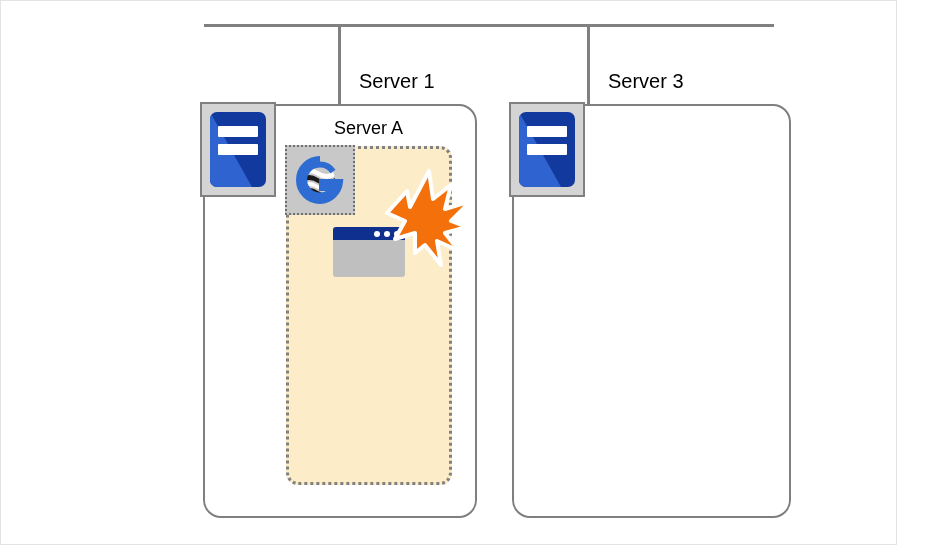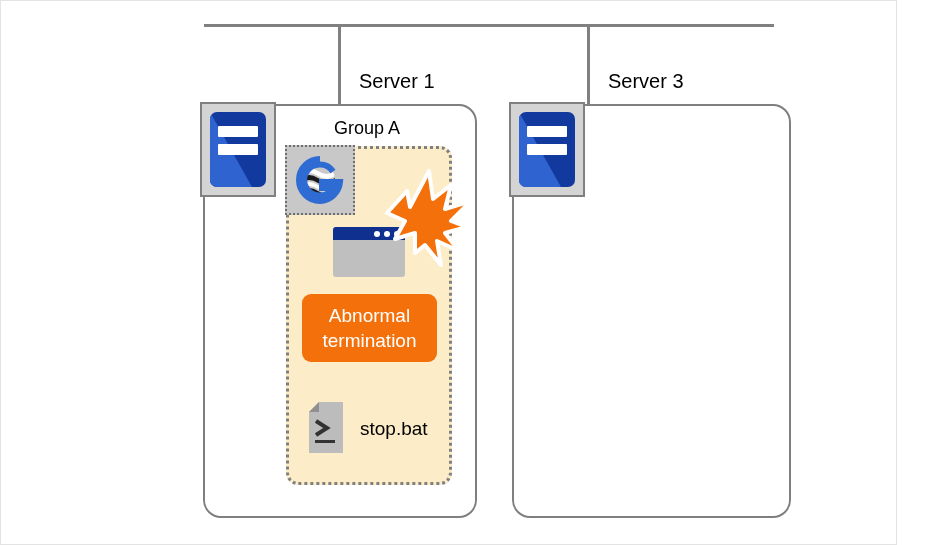--- a/index.html
+++ b/index.html
@@ -234,21 +234,21 @@
   <div class="server-box s1"></div>
 
   <div class="machine-icon s1">
     <div class="tower">
       <div class="sheen"></div>
       <div class="bar b1"></div>
       <div class="bar b2"></div>
     </div>
   </div>
 
-  <div class="group-label">Group A</div>
+  <div class="group-label">Server A</div>
 
   <div class="group-region"></div>
 
   <div class="logo-tile">
     <svg width="56" height="56" viewBox="0 0 56 56">
       <defs>
         <clipPath id="globeclip">
           <circle cx="26" cy="28" r="17"></circle>
         </clipPath>
       </defs>
@@ -273,36 +273,21 @@
       <span class="dot"></span>
     </div>
   </div>
 
   <div class="burst">
     <svg width="96" height="100" viewBox="0 0 96 100">
       <path d="M2 46 L22 24 L25 40 L44 4 L48 32 L66 18 L60 42 L86 34 L66 54 L82 60 L60 66 L74 84 L52 74 L56 98 L40 78 L30 86 L30 66 L10 72 L20 54 Z" fill="#f4700b" stroke="#ffffff" stroke-width="4" stroke-linejoin="round"></path>
     </svg>
   </div>
 
-  <div class="abnormal-btn">
-    <span>Abnormal</span>
-    <span>termination</span>
-  </div>
-
-  <div class="script-row">
-    <div class="script-icon">
-      <svg width="42" height="55" viewBox="0 0 42 55">
-        <path d="M13 1 L37 1 L37 52 L3 52 L3 11 Z" fill="#bcbcbc"></path>
-        <path d="M13 1 L13 11 L3 11 Z" fill="#8f8f8f"></path>
-        <path d="M10 20 L21 27 L10 34" fill="none" stroke="#333333" stroke-width="4" stroke-linejoin="miter" stroke-linecap="butt"></path>
-        <rect x="9" y="39" width="20" height="3" fill="#333333"></rect>
-      </svg>
-    </div>
-    <div class="script-label">stop.bat</div>
-  </div>
+
 
   <div class="server-box s2"></div>
 
   <div class="machine-icon s2">
     <div class="tower">
       <div class="sheen"></div>
       <div class="bar b1"></div>
       <div class="bar b2"></div>
     </div>
   </div>

